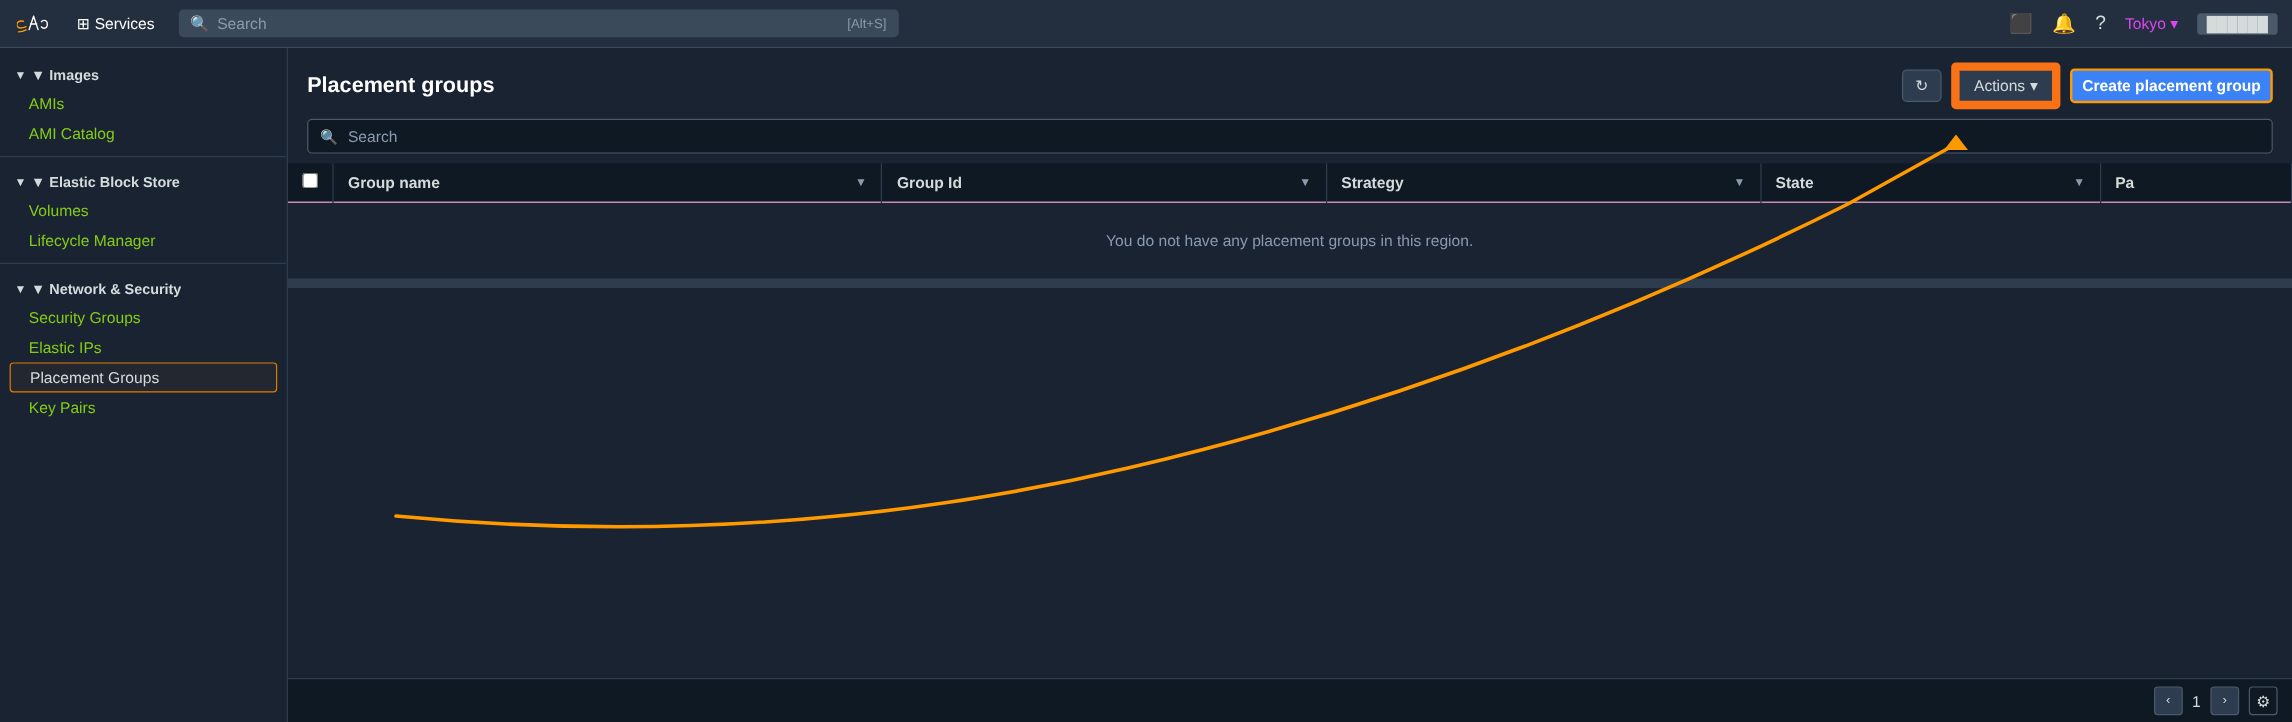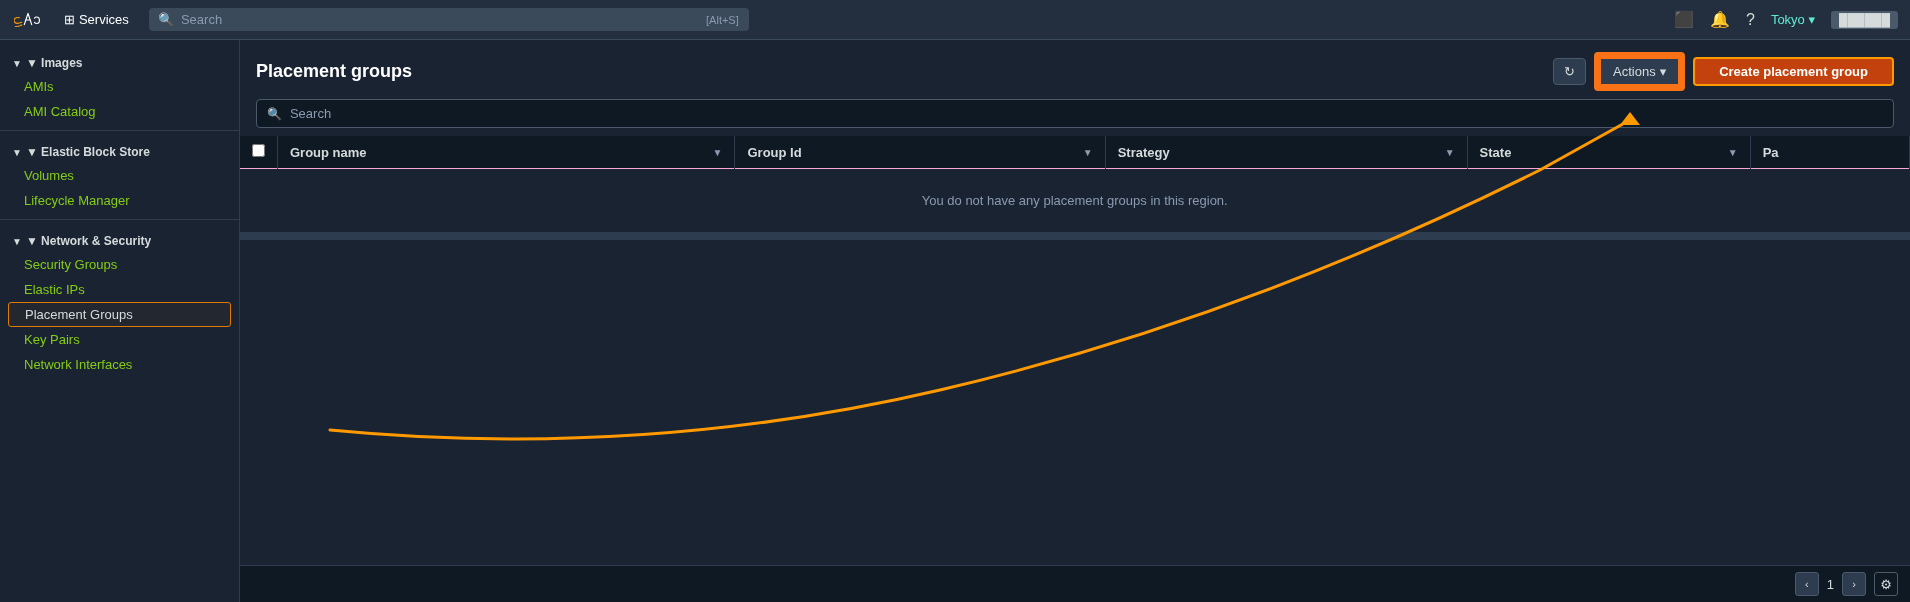--- a/index.html
+++ b/index.html
@@ -73,21 +73,21 @@
       align-items: center;
       gap: 16px;
       color: #d5dbdb;
     }
     .nav-right .icon-btn {
       cursor: pointer;
       font-size: 16px;
       color: #d5dbdb;
     }
     .region-selector {
-      color: #5eead4;
+      color: #d946ef;
       font-size: 13px;
       cursor: pointer;
       display: flex;
       align-items: center;
       gap: 2px;
     }
     .nav-user {
       background: #4a5a6a;
       color: #d5dbdb;
       font-size: 12px;
@@ -189,24 +189,24 @@
       color: #d5dbdb;
       padding: 5px 12px;
       border-radius: 4px;
       cursor: pointer;
       font-size: 13px;
       display: flex;
       align-items: center;
       gap: 4px;
     }
     .btn-create {
-      background: #c2410c;
+      background: #3b82f6;
       border: 2px solid #ff9900;
       color: #ffffff;
-      padding: 5px 24px;
+      padding: 5px 8px;
       border-radius: 4px;
       cursor: pointer;
       font-size: 13px;
       font-weight: 600;
     }
 
     
     .content-search-bar {
       margin: 0 16px 8px 16px;
       display: flex;
@@ -397,23 +397,20 @@
       <span>Security Groups</span>
     </div>
     <div class="sidebar-item">
       <span>Elastic IPs</span>
     </div>
     <div class="sidebar-item active">
       <span>Placement Groups</span>
     </div>
     <div class="sidebar-item">
       <span>Key Pairs</span>
-    </div>
-    <div class="sidebar-item">
-      <span>Network Interfaces</span>
     </div>
   </aside>
 
   <div class="content-area">
     <div class="content-wrapper">
 
       <div class="page-header">
         <h1 class="page-title">Placement groups</h1>
         <div class="header-actions">
           <button class="btn-refresh">

